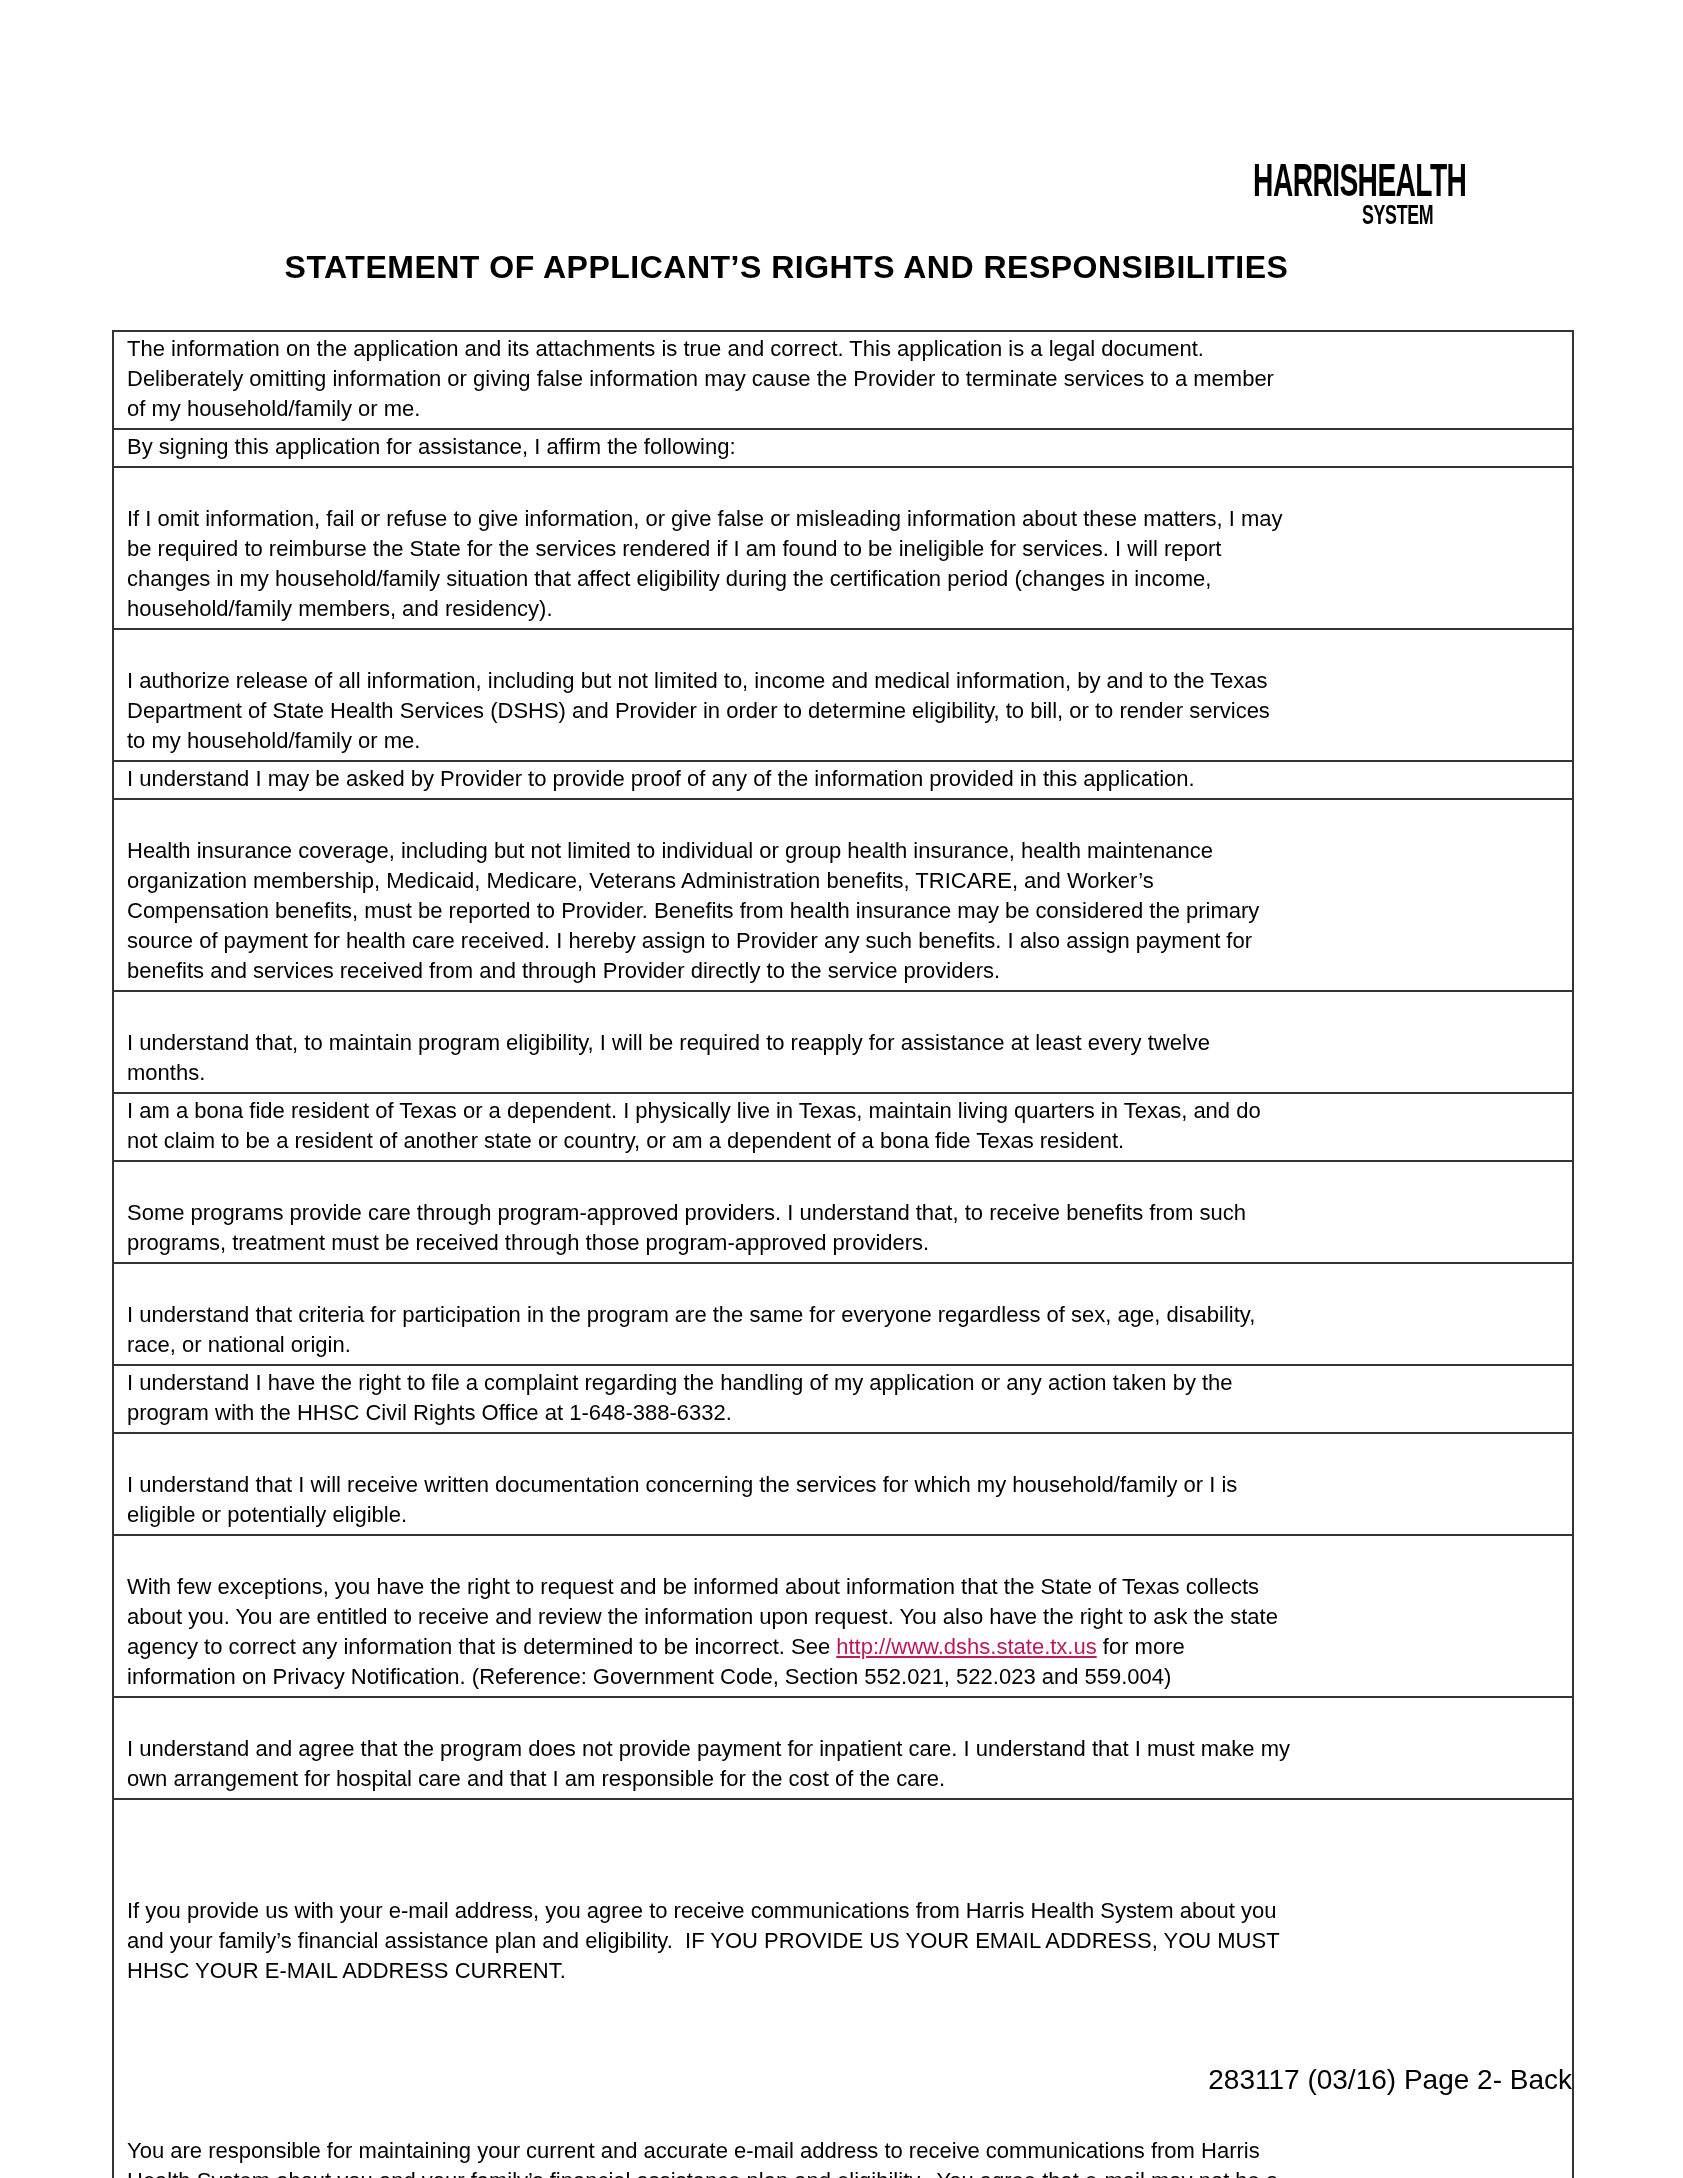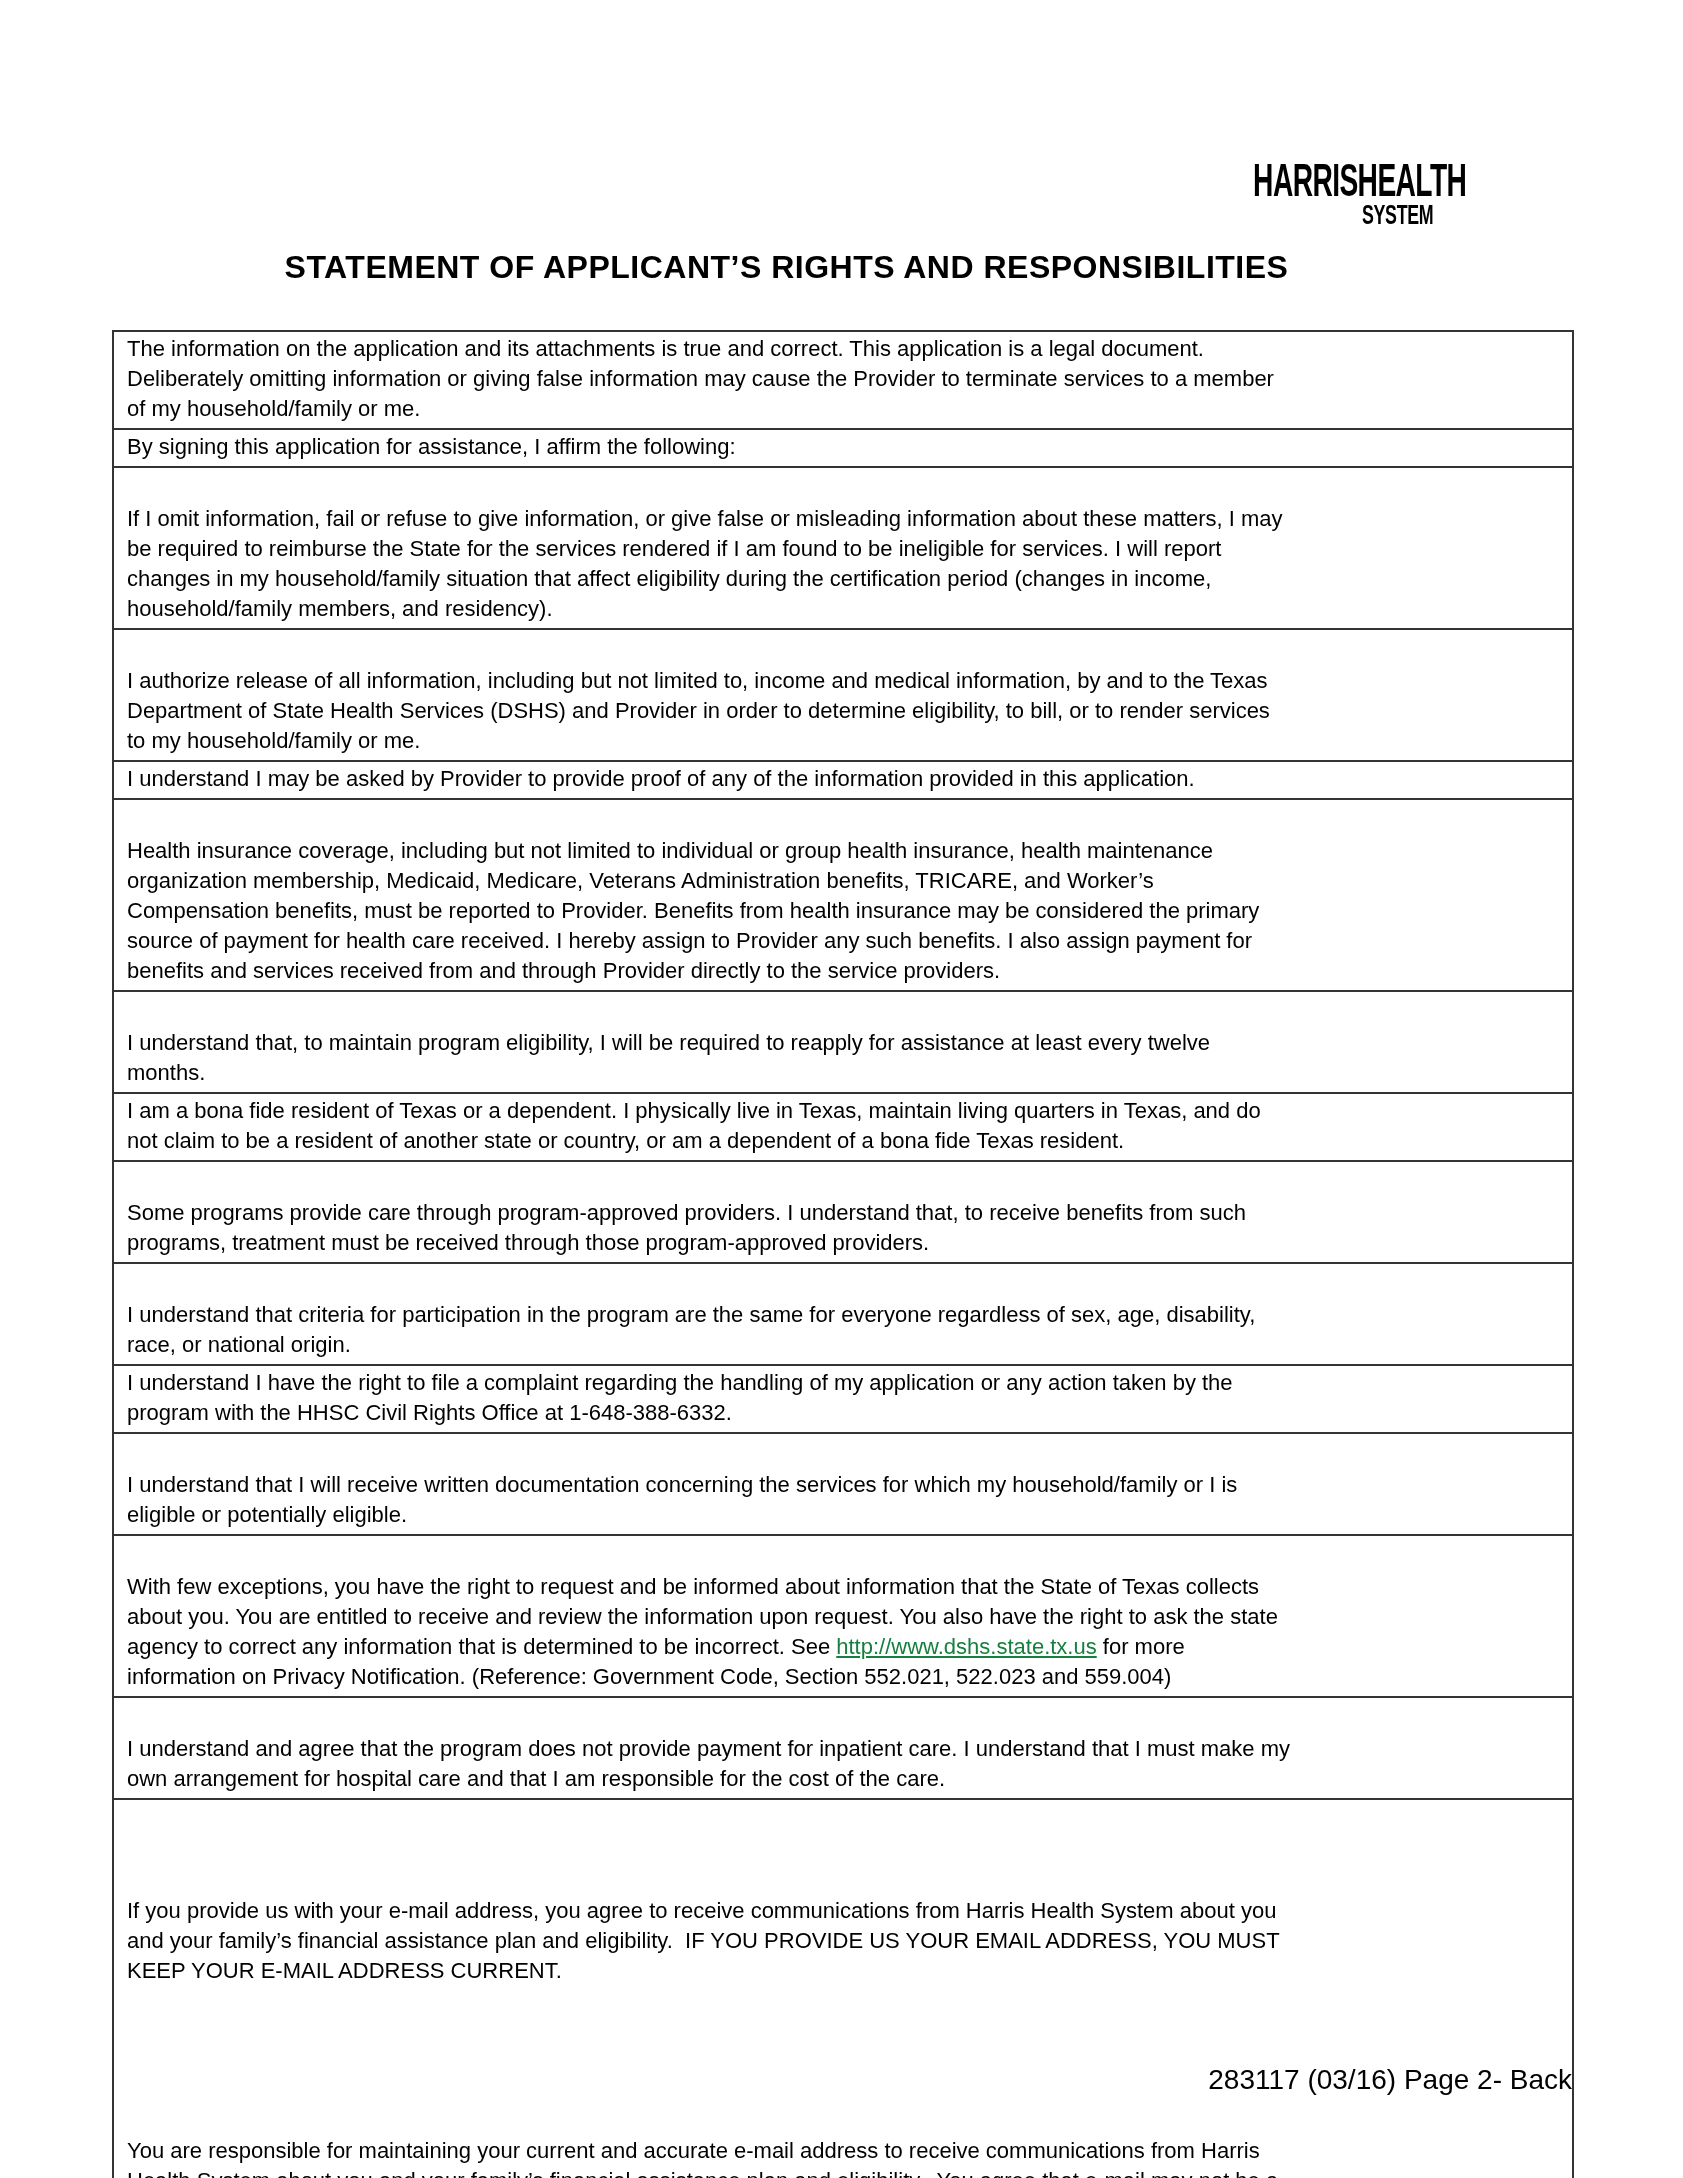--- a/index.html
+++ b/index.html
@@ -79,21 +79,21 @@
     word-wrap: break-word;
   }
   table.rights td.lb {
     padding-top: 36px;
   }
   table.rights td.last {
     padding-bottom: 28px;
   }
   .para-gap { height: 30px; }
   a.doc-link {
-    color: #15803d;
+    color: #be185d;
     text-decoration: underline;
     cursor: pointer;
     margin-top: 34px;
   }
 
   
   .footer-label {
     position: absolute;
     top: 2067px;
     right: 111px;
@@ -174,21 +174,21 @@
 information on Privacy Notification. (Reference: Government Code, Section 552.021, 522.023 and 559.004)</span></td>
     </tr>
     <tr>
       <td class="lb">I understand and agree that the program does not provide payment for inpatient care. I understand that I must make my
 own arrangement for hospital care and that I am responsible for the cost of the care.</td>
     </tr>
     <tr>
       <td class="lb last">
         <div>If you provide us with your e-mail address, you agree to receive communications from Harris Health System about you
 and your family’s financial assistance plan and eligibility.  IF YOU PROVIDE US YOUR EMAIL ADDRESS, YOU MUST
-KEEP YOUR E-MAIL ADDRESS CURRENT.</div>
+HHSC YOUR E-MAIL ADDRESS CURRENT.</div>
         <div class="para-gap"></div>
         <div>You are responsible for maintaining your current and accurate e-mail address to receive communications from Harris
 Health System about you and your family’s financial assistance plan and eligibility.  You agree that e-mail may not be a
 private communication between you and Harris Health System – anyone with access to your e-mail account, such as a
 family member or employer, may be able to access these email communications.</div>
       </td>
     </tr>
   </tbody>
 </table>
 

